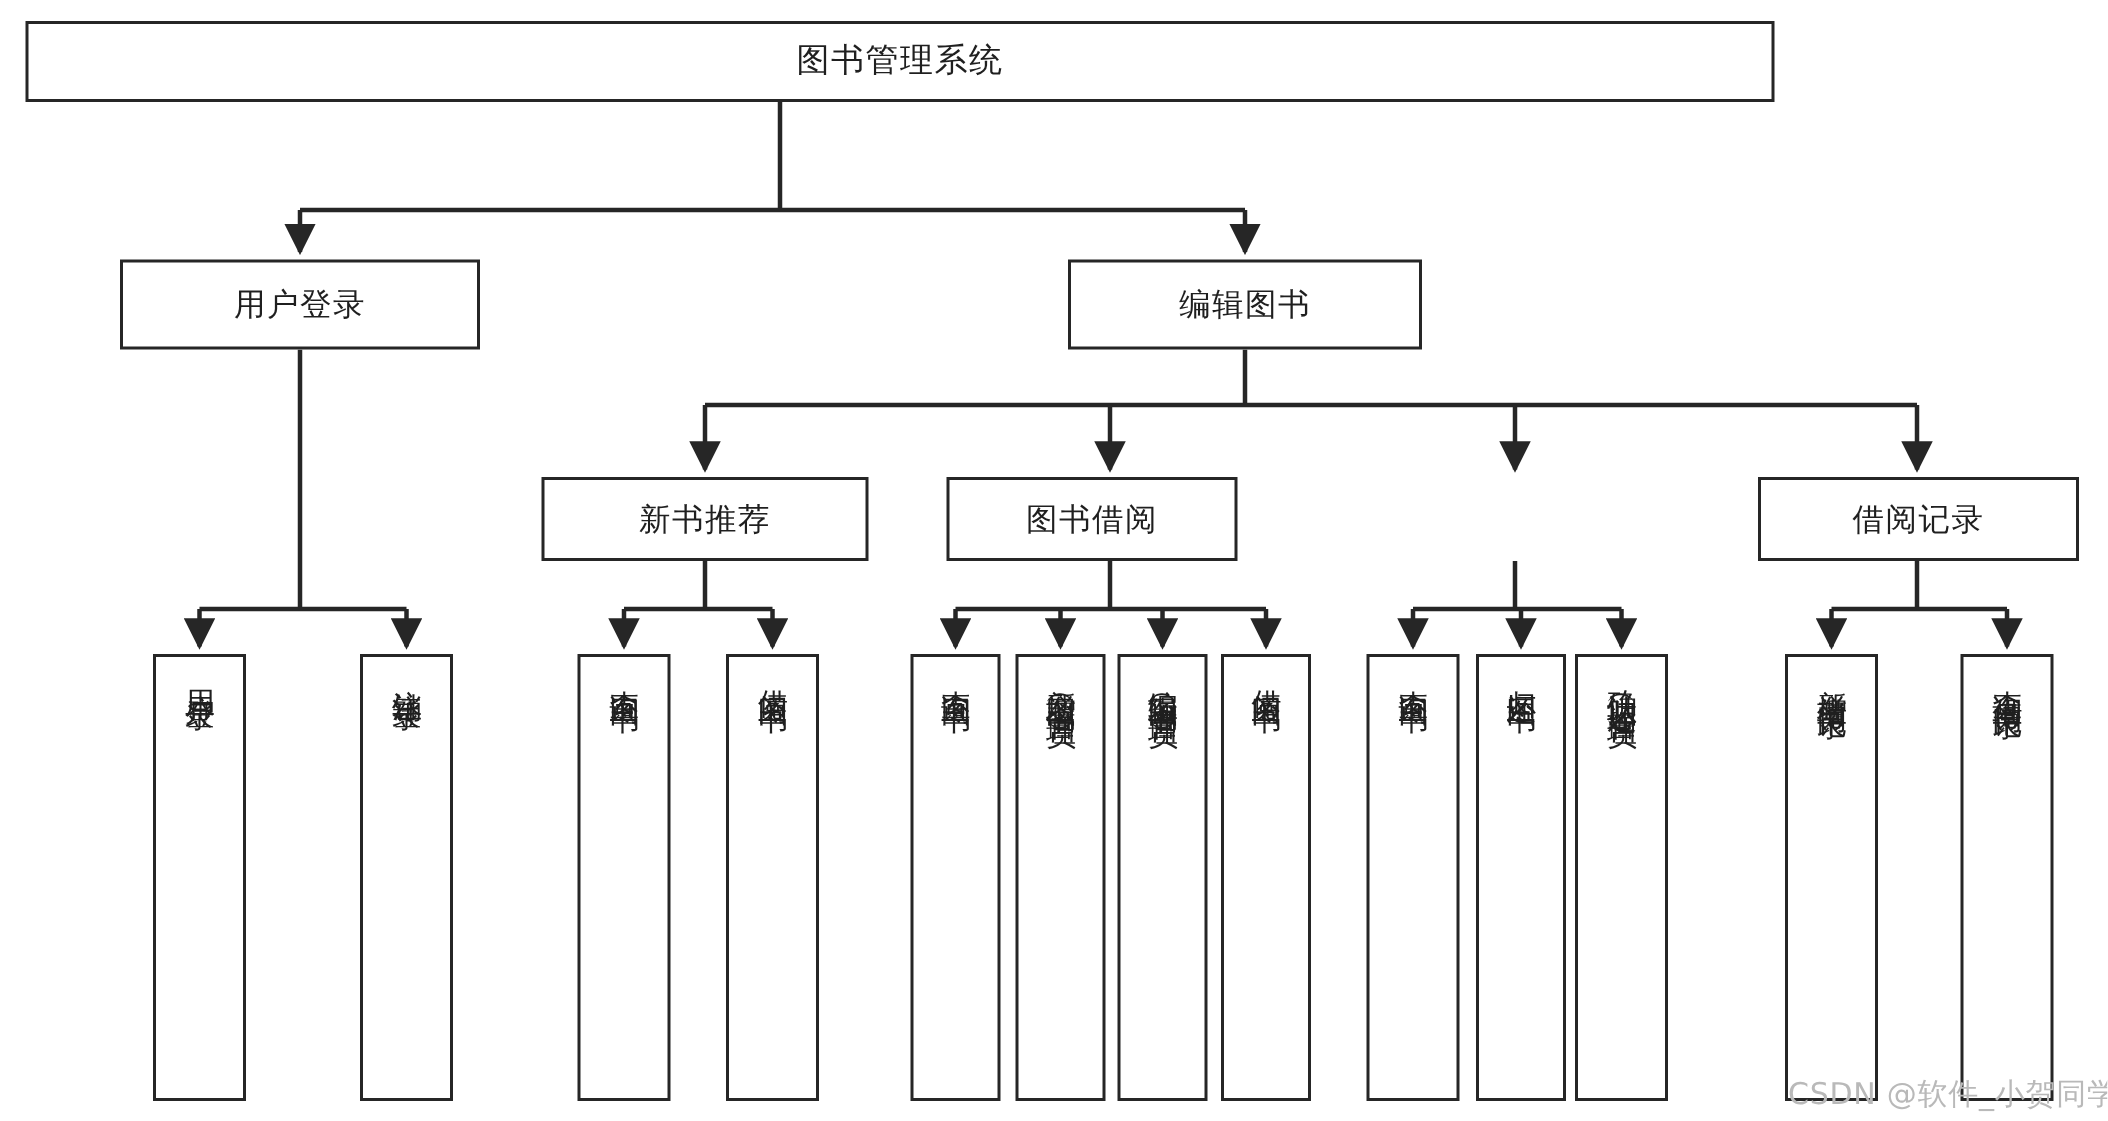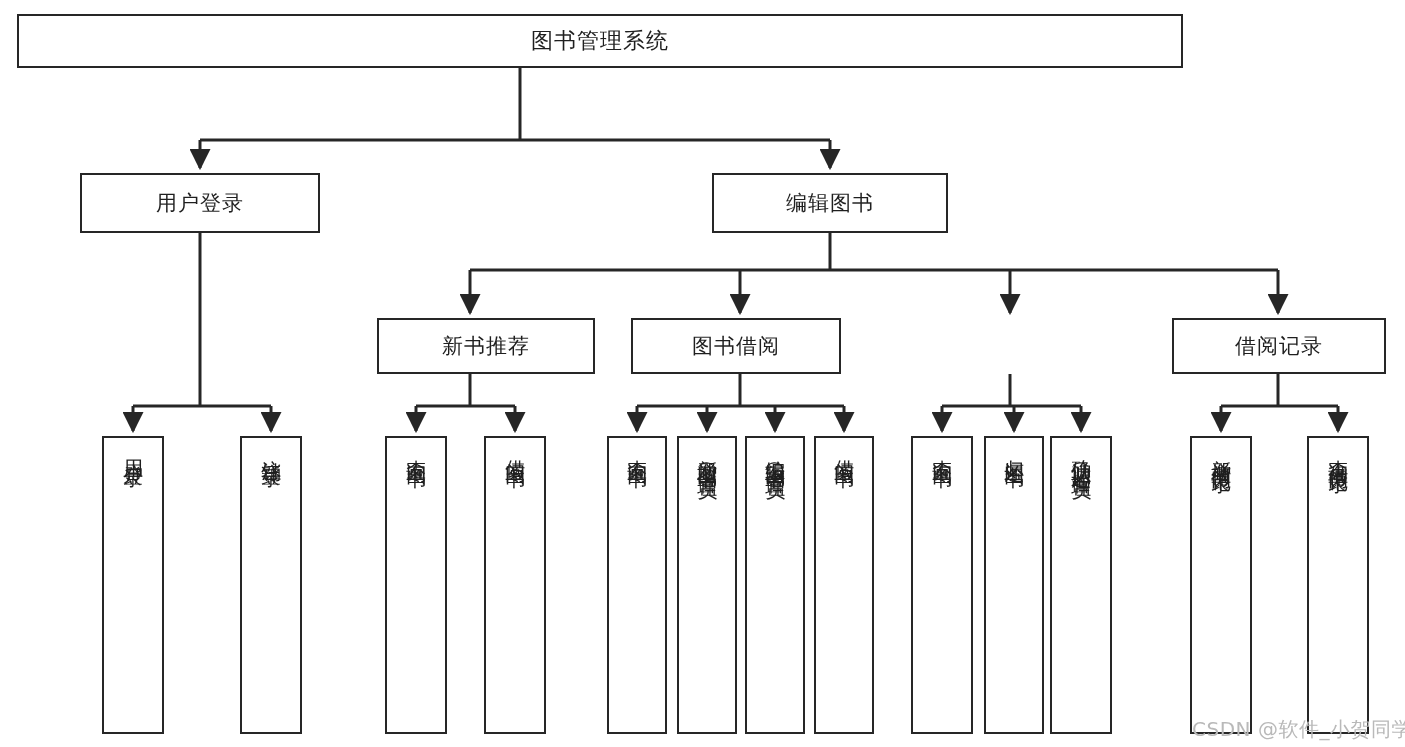--- a/index.html
+++ b/index.html
@@ -128,24 +128,24 @@
     <span class="label">图书管理系统</span>
   </div>
 
   <div class="node" style="left:80px; top:173px; width:240px; height:60px;">
     <span class="label">用户登录</span>
   </div>
   <div class="node" style="left:712px; top:173px; width:236px; height:60px;">
     <span class="label">编辑图书</span>
   </div>
 
-  <div class="node" style="left:361px; top:318px; width:218px; height:56px;margin-left:16px;">
+  <div class="node" style="left:361px; top:318px; width:218px; height:56px;">
     <span class="label">新书推荐</span>
   </div>
-  <div class="node" style="left:631px; top:318px; width:210px; height:56px;">
+  <div class="node" style="left:631px; top:318px; width:194px; height:56px;">
     <span class="label">图书借阅</span>
   </div>
   <div class="node" style="left:1172px; top:318px; width:214px; height:56px;">
     <span class="label">借阅记录</span>
   </div>
 
   <div class="node leaf" style="left:102px; top:436px; width:62px; height:298px;">
     <span class="label">用户登录</span>
   </div>
   <div class="node leaf" style="left:240px; top:436px; width:62px; height:298px;">

